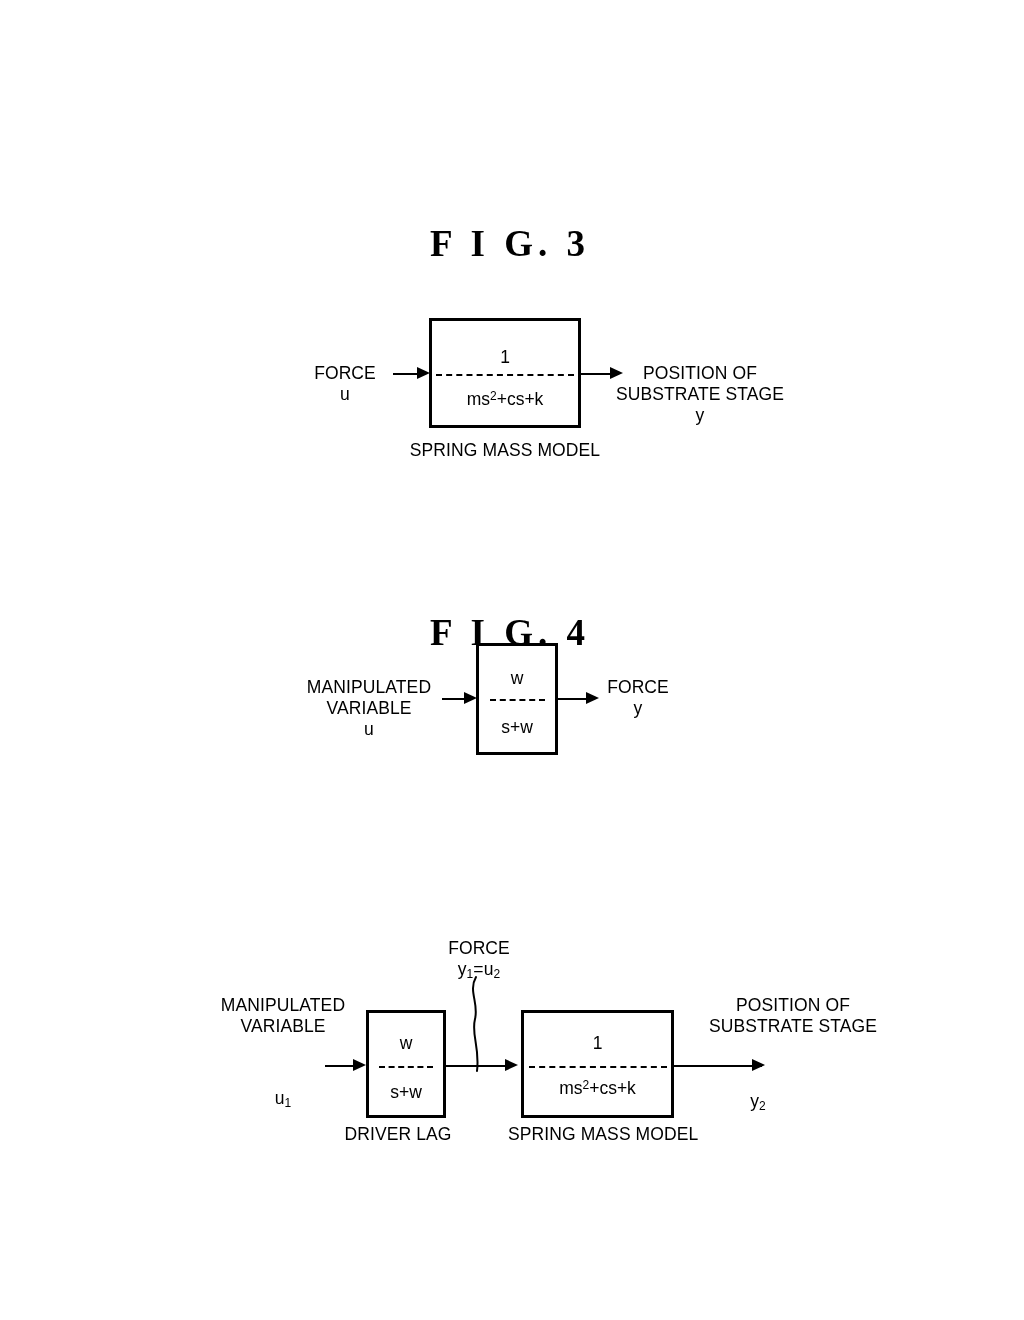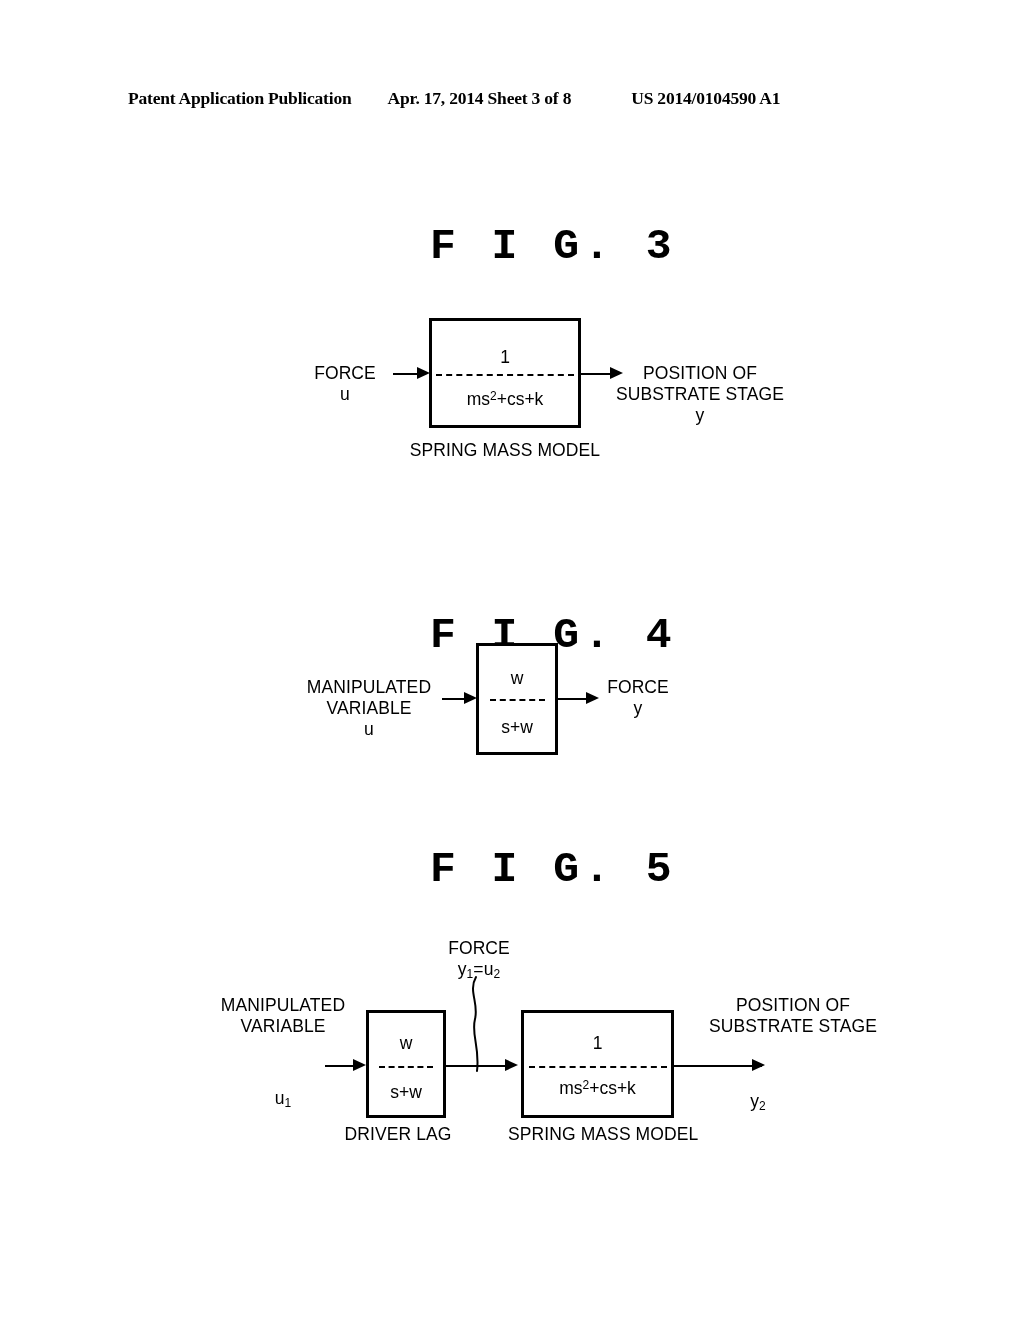--- a/index.html
+++ b/index.html
@@ -37,22 +37,22 @@
     display: flex;
     align-items: baseline;
   }
   .pub-header .h-left { }
   .pub-header .h-mid  { margin-left: 36px; }
   .pub-header .h-right{ margin-left: 60px; }
 
   
   .fig-title {
     position: absolute;
-    font-family: Liberation Mono, monospace;
-    font-size: 43px;
+    font-family: Liberation Serif, serif;
+    font-size: 37px;
     font-weight: bold;
     letter-spacing: 5px;
     white-space: nowrap;
   }
 
   
   .lbl {
     position: absolute;
     font-family: "Liberation Sans", sans-serif;
     font-size: 17.5px;
@@ -103,25 +103,20 @@
   .wavy {
     position: absolute;
     pointer-events: none;
   }
 </style>
 </head>
 <body>
 
 <div class="page">
 
-  <div class="pub-header">
-    <span class="h-left">Patent Application Publication</span>
-    <span class="h-mid">Apr. 17, 2014  Sheet 3 of 8</span>
-    <span class="h-right">US 2014/0104590 A1</span>
-  </div>
 
   <div class="fig-title" style="left:430px; top:222px;">F I G.  3</div>
 
   <div class="lbl center" style="left:302px; top:363px; width:86px;">FORCE</div>
   <div class="lbl center" style="left:302px; top:384px; width:86px;">u</div>
 
   <div class="line-h" style="left:393px; top:373px; width:30px;"></div>
   <div class="arrow-head" style="left:417px; top:366.5px;"></div>
 
   <div class="tf-box" style="left:429px; top:318px; width:152px; height:110px;">
@@ -155,21 +150,20 @@
     <div class="tf-den" style="top:71px;">s+w</div>
   </div>
   <div class="frac-bar" style="left:490px; top:699px; width:55px;"></div>
 
   <div class="line-h" style="left:558px; top:698px; width:32px;"></div>
   <div class="arrow-head" style="left:586px; top:691.5px;"></div>
 
   <div class="lbl center" style="left:598px; top:677px; width:80px;">FORCE</div>
   <div class="lbl center" style="left:598px; top:698px; width:80px;">y</div>
 
-  <div class="fig-title" style="left:430px; top:845px;">F I G.  5</div>
 
   <div class="lbl center" style="left:213px; top:995px; width:140px;">MANIPULATED</div>
   <div class="lbl center" style="left:213px; top:1016px; width:140px;">VARIABLE</div>
   <div class="lbl center" style="left:213px; top:1088px; width:140px;">
     <span>u</span><sub>1</sub>
   </div>
 
   <div class="line-h" style="left:325px; top:1065px; width:32px;"></div>
   <div class="arrow-head" style="left:353px; top:1058.5px;"></div>
 

